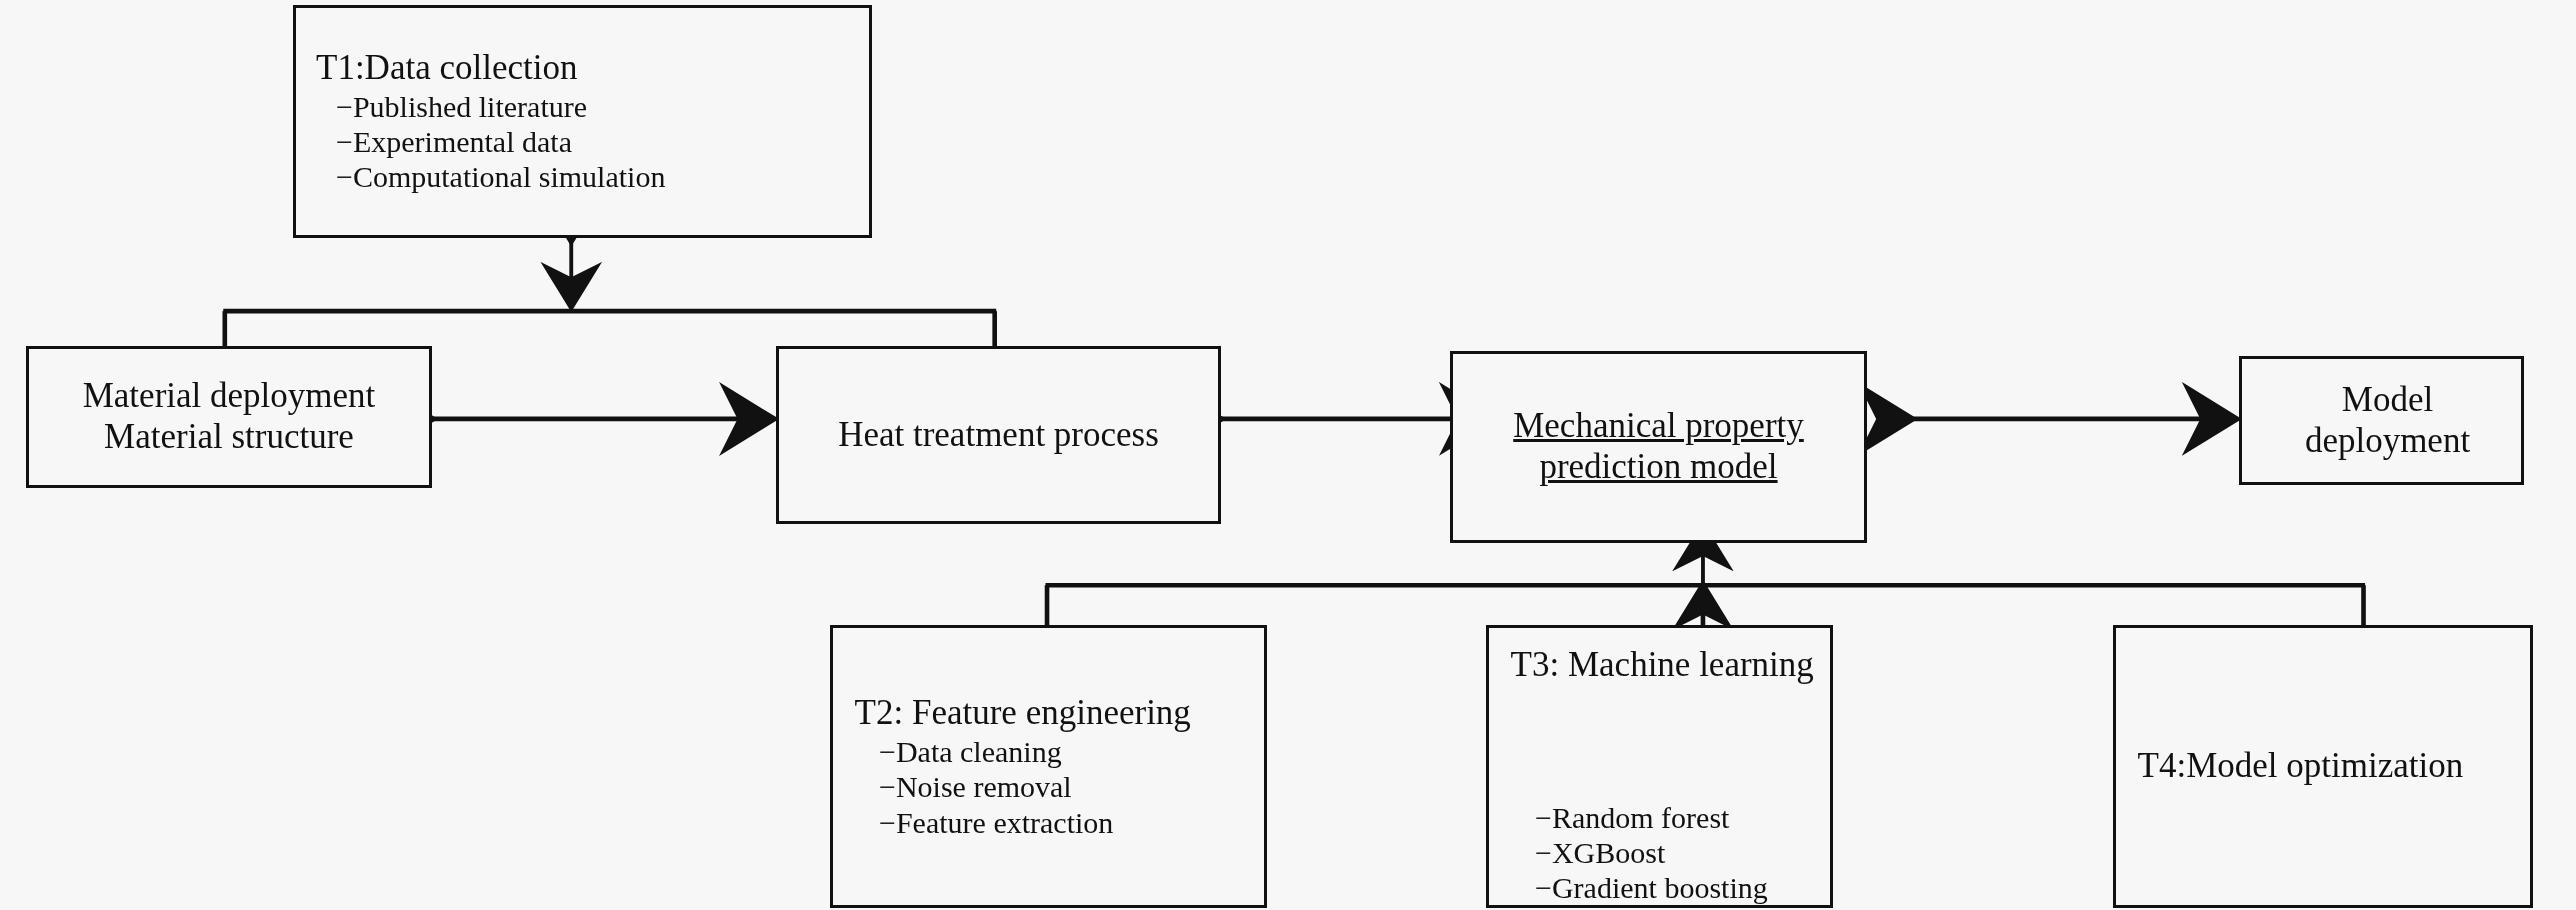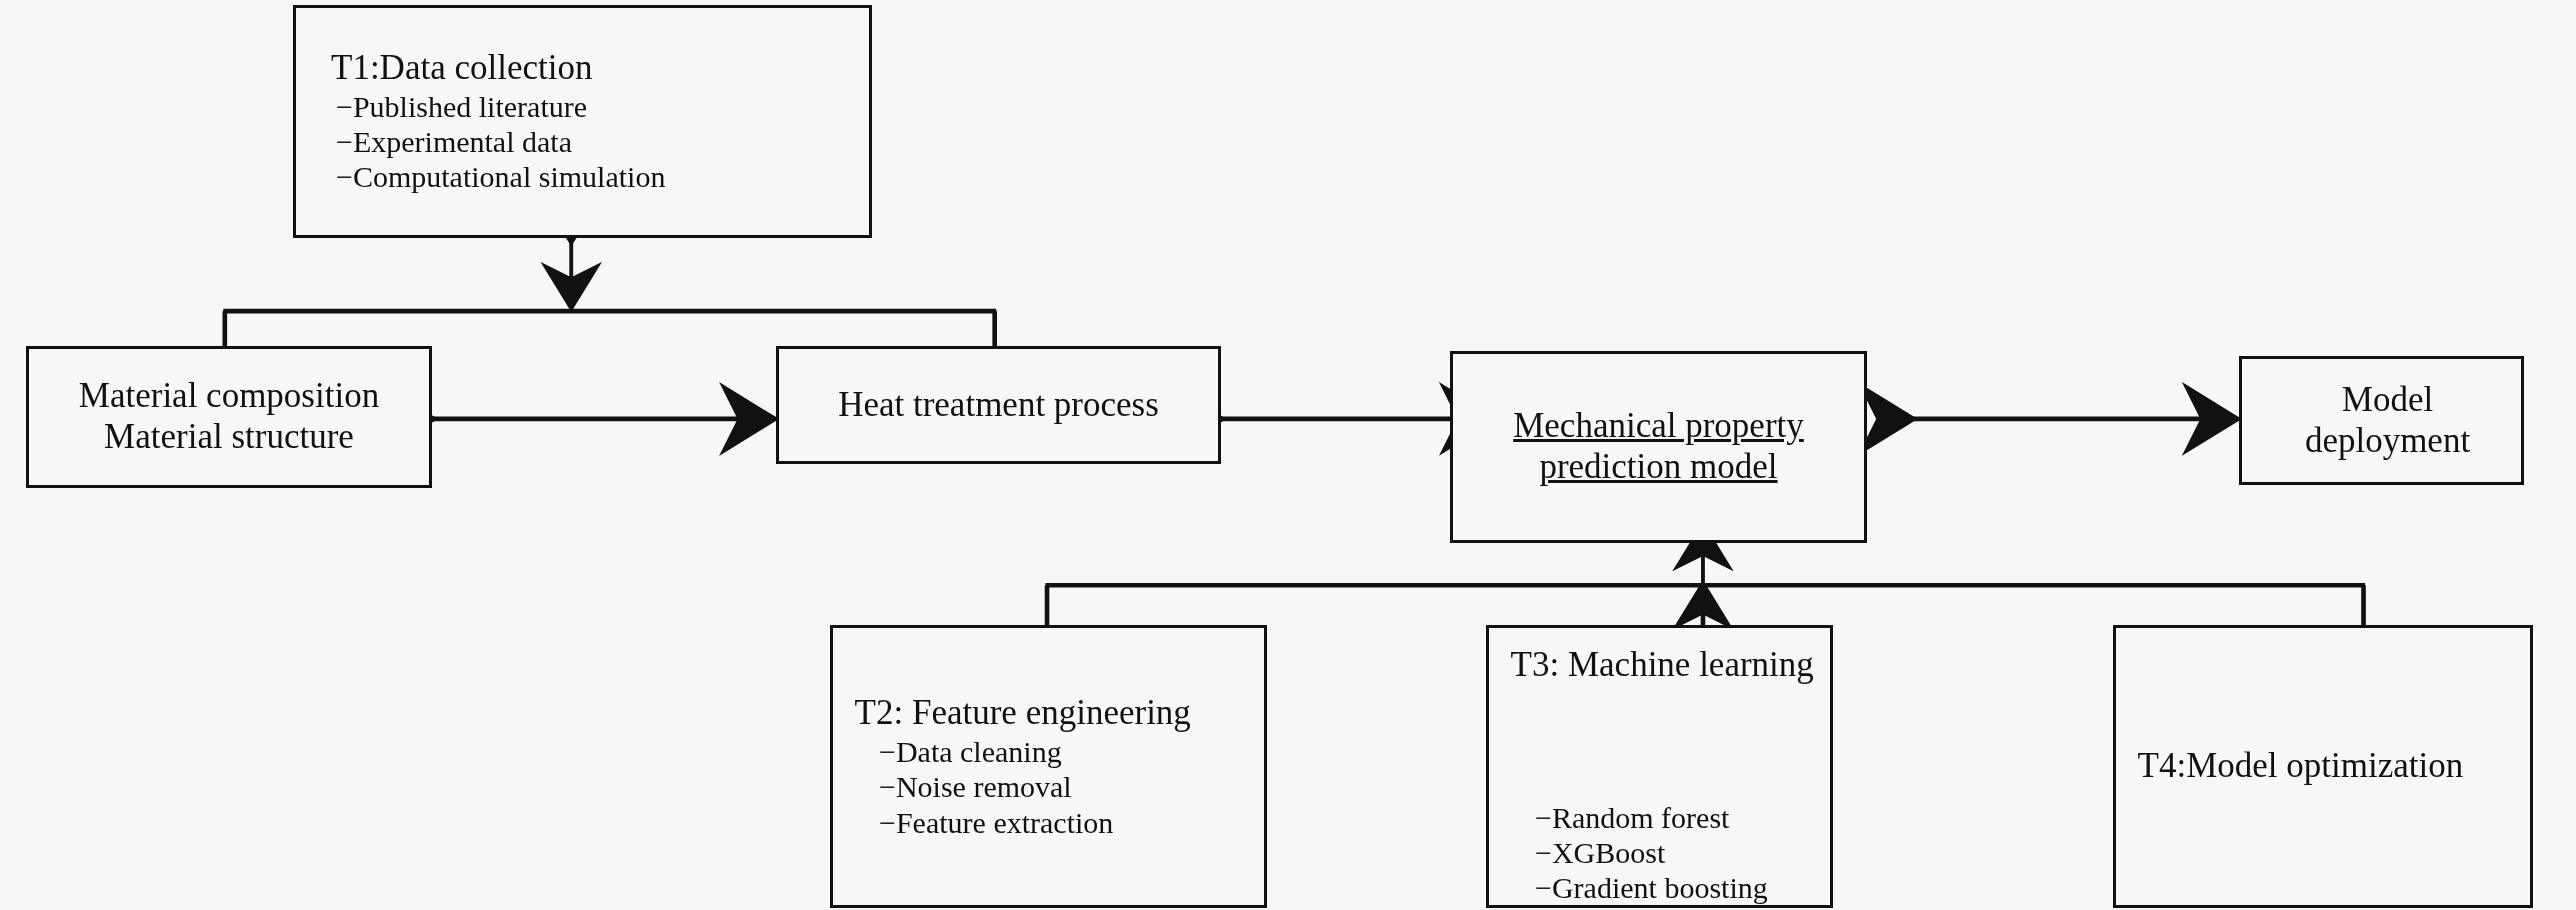--- a/index.html
+++ b/index.html
@@ -41,21 +41,21 @@
   .bullets {
     margin: 0;
     padding: 0;
     list-style: none;
   }
   .bullets li {
     font-size: 30px;
     line-height: 1.17;
     white-space: nowrap;
   }
-  .pad-left-40 { padding-left: 35px; }
+  .pad-left-40 { padding-left: 20px; }
   .pad-left-28 { padding-left: 21.6px; }
   .indent { padding-left: 40px; }
   .indent-sm { padding-left: 46px; }
   svg.wires {
     position: absolute;
     left: 0;
     top: 0;
     width: 2576px;
     height: 911px;
     pointer-events: none;
@@ -114,25 +114,25 @@
   <div class="node" style="left:293px; top:4.6px; width:579px; height:233px; padding:9.2px 0 9.2px 0;">
     <div class="node-title pad-left-40">T1:Data collection</div>
     <ul class="bullets">
       <li class="indent">−Published literature</li>
       <li class="indent">−Experimental data</li>
       <li class="indent">−Computational simulation</li>
     </ul>
   </div>
 
   <div class="node center-align" style="left:26px; top:346px; width:406px; height:142px;">
-    <div class="node-line">Material composition</div>
+    <div class="node-line">Material deployment</div>
     <div class="node-line">Material structure</div>
   </div>
 
-  <div class="node center-align" style="left:776px; top:346px; width:445px; height:118px;">
+  <div class="node center-align" style="left:776px; top:346px; width:445px; height:178px;">
     <div class="node-line">Heat treatment process</div>
   </div>
 
   <div class="node center-align" style="left:1450px; top:351px; width:417px; height:192px;text-decoration:underline;">
     <div class="node-line">Mechanical property</div>
     <div class="node-line">prediction model</div>
   </div>
 
   <div class="node center-align" style="left:2239px; top:356px; width:285px; height:129px;padding-left:12px;">
     <div class="node-line">Model</div>

